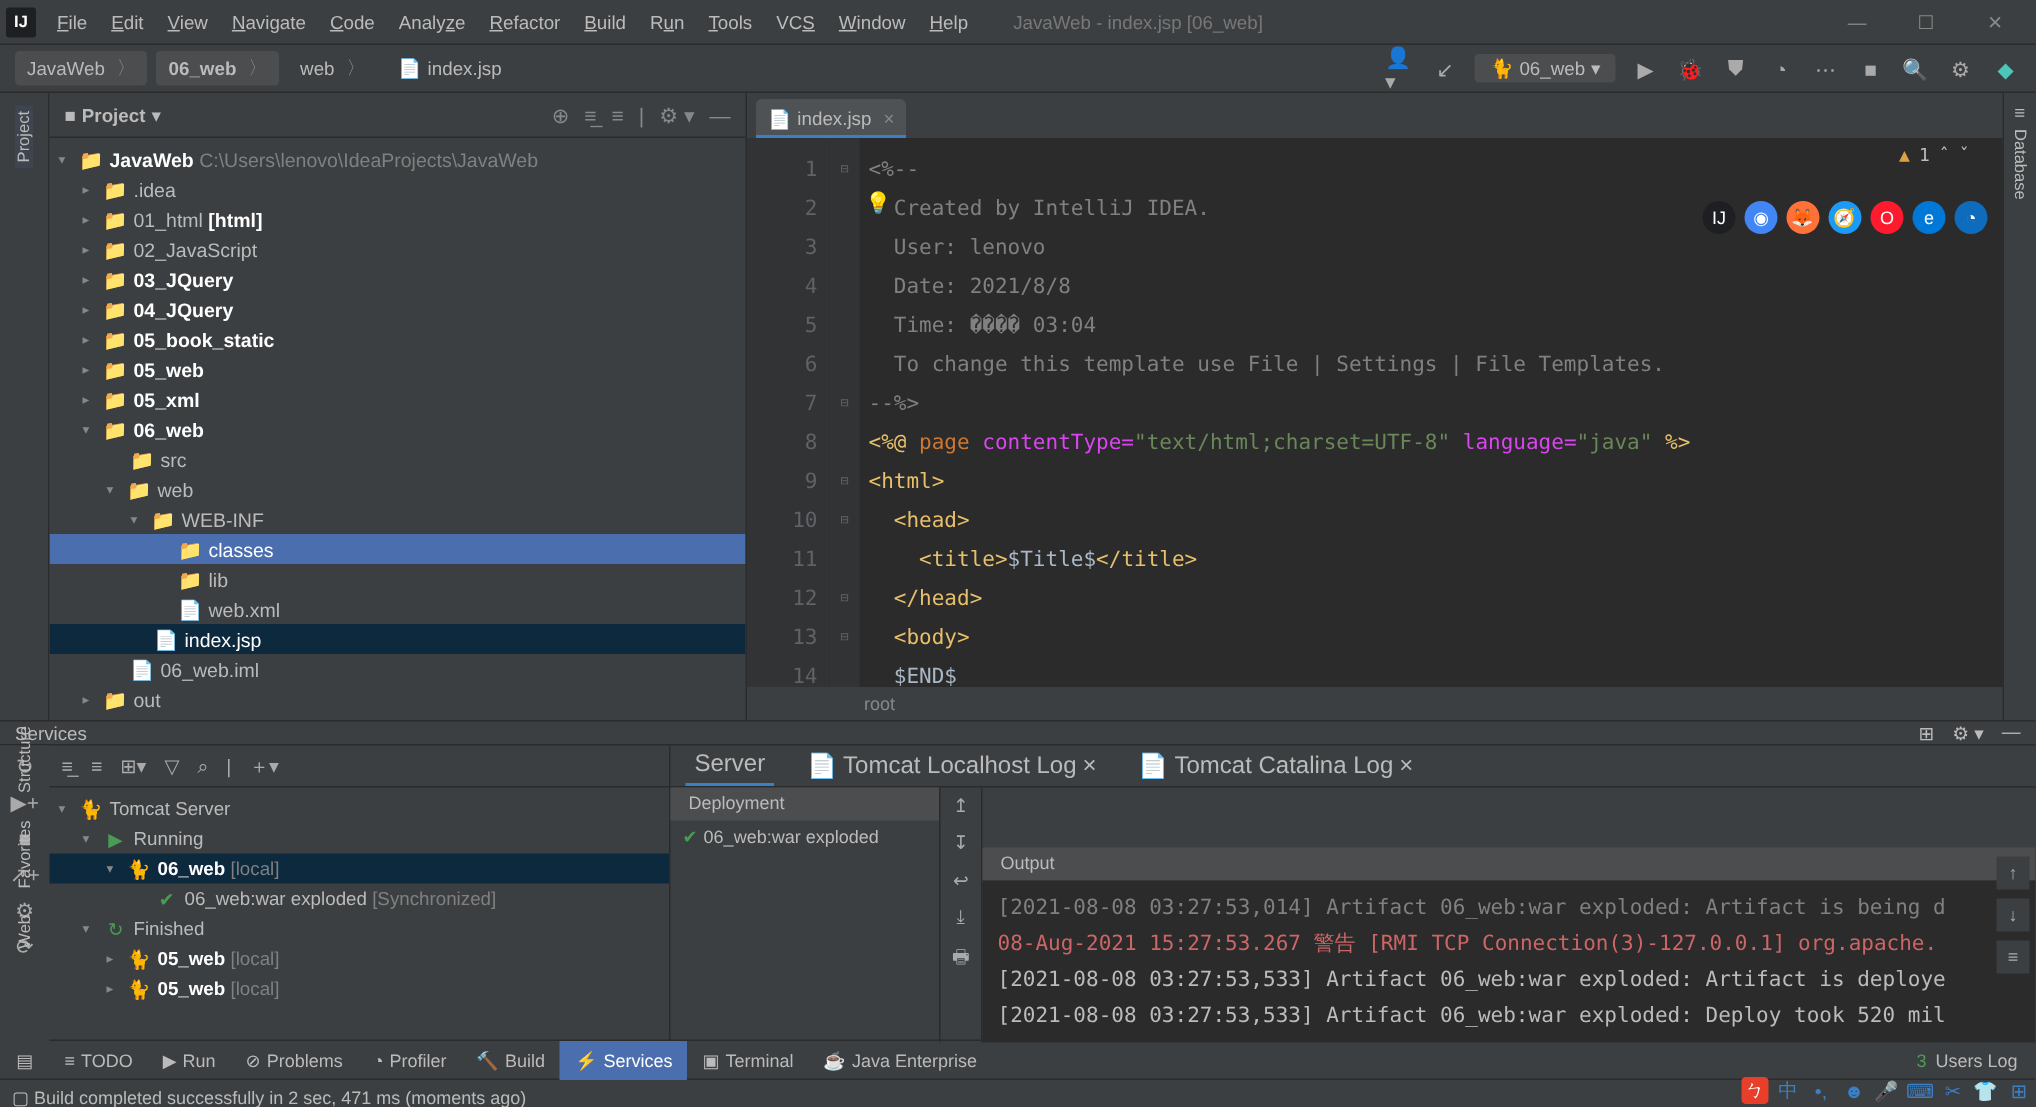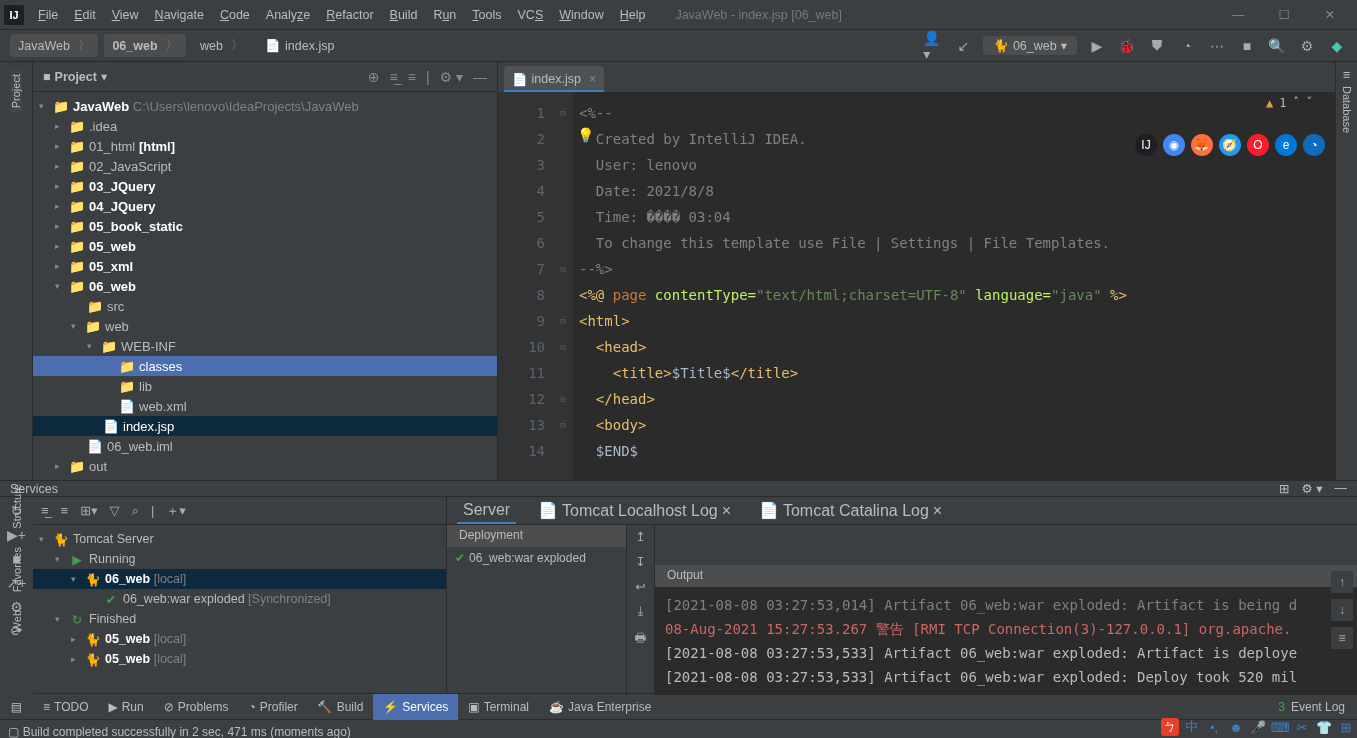--- a/index.html
+++ b/index.html
@@ -43,21 +43,21 @@
 .tab .x { color:#888; margin-left:4px;}
 .tab:after{content:"";position:absolute;bottom:0;left:0;right:0;height:2px;background:#3B7FC4;}
 .editor-body { flex:1; display:flex; overflow:hidden; font-family:Consolas,monospace; font-size:14px; position:relative;}
 .gutter { width:55px; background:#313335; color:#606366; text-align:right; padding:8px 8px 0 0; line-height:26px;}
 .fold-col { width:20px; background:#313335; color:#606366; padding-top:8px; line-height:26px; text-align:center; font-size:9px;}
 .code { flex:1; padding:8px 0 0 6px; color:#A9B7C6; line-height:26px; white-space:pre;}
 .c-cm { color:#808080; }
 .c-kw { color:#CC7832; }
 .c-str { color:#6A8759; }
 .c-tag { color:#E8BF6A; }
-.c-at { color:#bef264;margin-top:44px;}
+.c-at { color:#d946ef;margin-top:44px;}
 .bulb{position:absolute;left:79px;top:35px;color:#F2C94C;font-size:14px;}
 .warn-pill{position:absolute;top:4px;right:22px;display:flex;gap:6px;align-items:center;font-size:12px;}
 .warn-pill .w{color:#D9A343;}
 .crumbs-bottom{height:22px;background:#3C3F41;padding-left:78px;font-size:12px;color:#888;display:flex;align-items:center;}
 .right-strip{width:22px;background:#3C3F41;border-left:1px solid #2B2B2B;display:flex;flex-direction:column;align-items:center;padding-top:6px;}
 .right-strip .side-label2{writing-mode:vertical-lr;font-size:11px;padding:4px 0;cursor:pointer;}
 .services-panel{height:213px;background:#3C3F41;border-top:1px solid #2B2B2B;display:flex;flex-direction:column;}
 .svc-head{height:28px;display:flex;align-items:center;padding:0 10px;border-bottom:1px solid #2B2B2B;}
 .svc-tools{margin-left:auto;display:flex;gap:12px;}
 .svc-body{flex:1;display:flex;}
@@ -305,20 +305,21 @@
   <span class="c-tag">&lt;body&gt;</span>
   <span>$END$</span></div>
       <span class="bulb">💡</span>
       <div class="warn-pill">
           <span class="w">▲</span>
           <span>1</span>
           <span>ˆ</span>
           <span>ˇ</span>
         </div>
     </div>
+    <div class="crumbs-bottom">root</div>
   </div>
 
   <div class="right-strip">
     <span>≡</span>
     <div class="side-label2">Database</div>
   </div>
 </div>
 
 <div style="position:absolute;left:0;top:480px;width:33px;display:flex;flex-direction:column;align-items:center;gap:2px;">
   <div class="side-label">Structure</div>
@@ -426,21 +427,21 @@
   <span class="btab">≡ <span>TODO</span></span>
   <span class="btab">▶ <span>Run</span></span>
   <span class="btab">⊘ <span>Problems</span></span>
   <span class="btab">◔ <span>Profiler</span></span>
   <span class="btab">🔨 <span>Build</span></span>
   <span class="btab sel">⚡ <span>Services</span></span>
   <span class="btab">▣ <span>Terminal</span></span>
   <span class="btab">☕ <span>Java Enterprise</span></span>
   <div class="bottom-right">
       <span class="green">3</span> 
-      <span>Event Log</span>
+      <span>Users Log</span>
     </div>
 </div>
 
 <div class="status-bar">
   <span>▢</span>&nbsp;
   <span>Build completed successfully in 2 sec, 471 ms (moments ago)</span>
 </div>
 
 <div class="floaters">
   <span style="background:#1E1F22">IJ</span>

